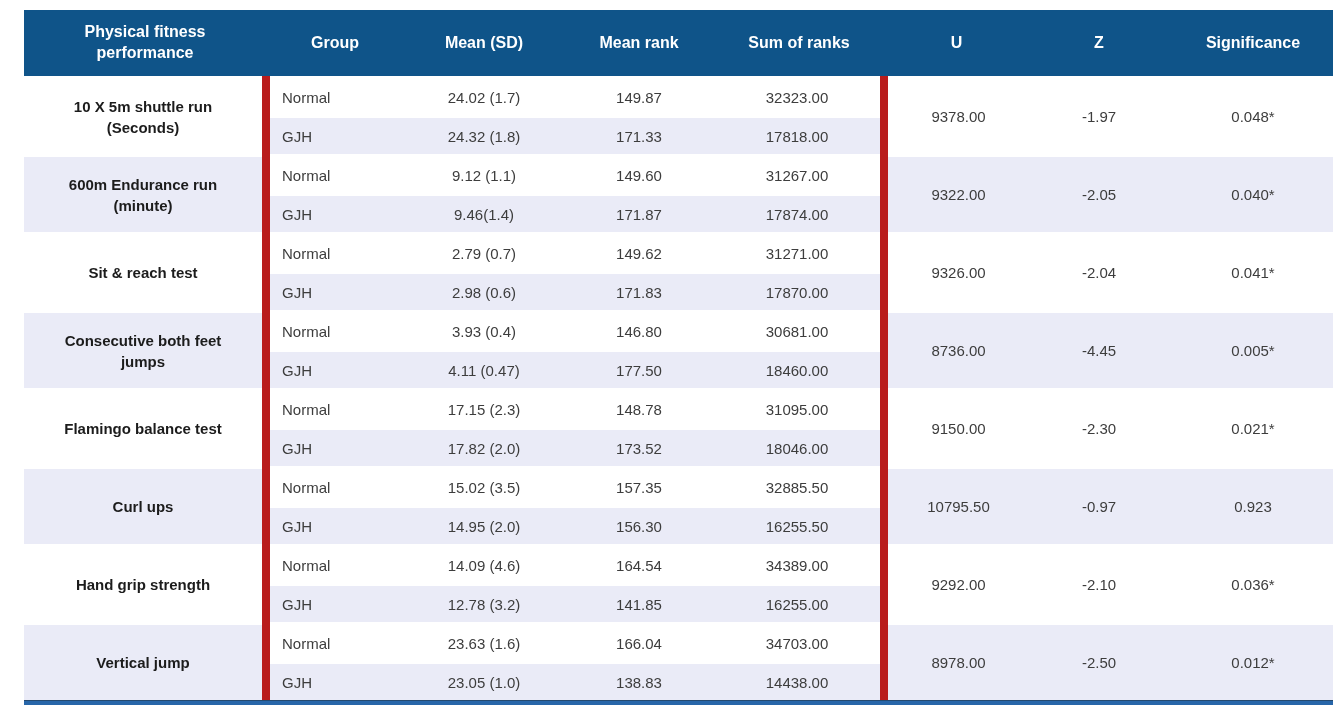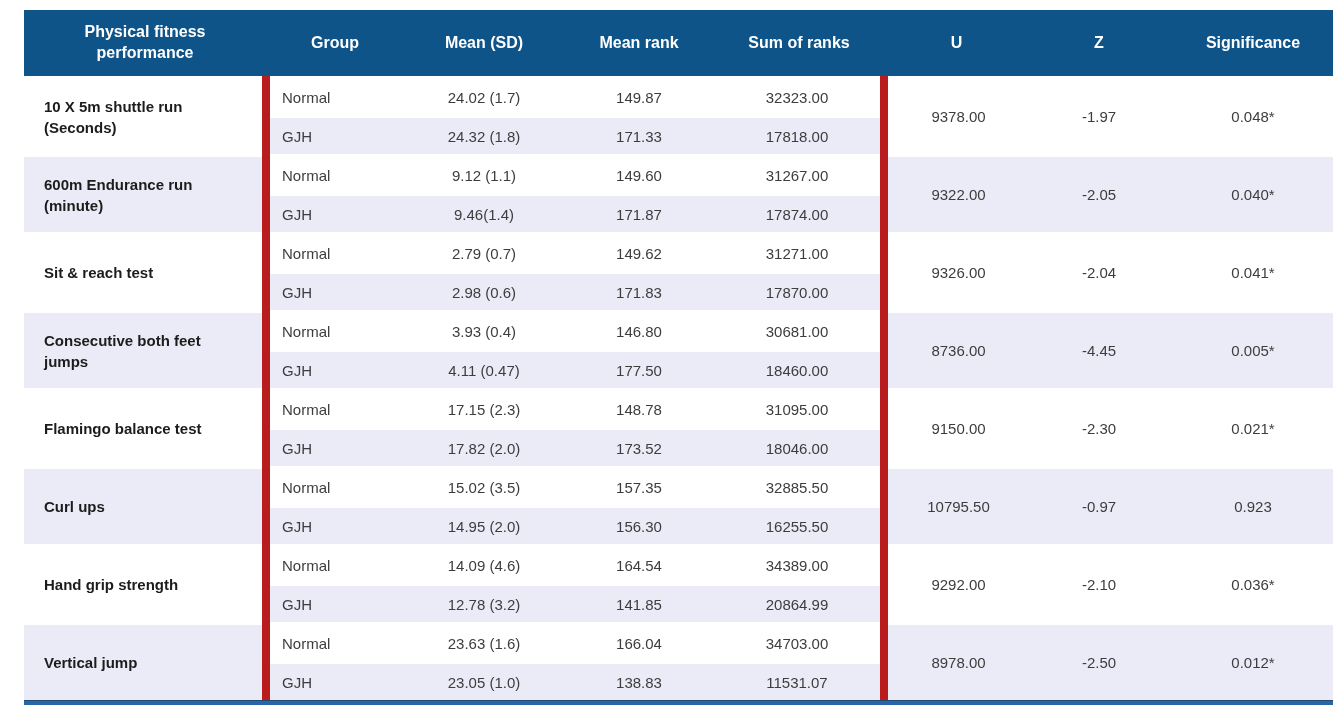--- a/index.html
+++ b/index.html
@@ -54,20 +54,21 @@
     background: #ffffff;
     border-top: 3px solid #ffffff;
     vertical-align: middle;
     padding: 0 6px;
   }
   td.band { background: var(--band-bg, #EAEBF7); }
   td.gap-left { border-left: 8px solid #b91c1c; }
   td.test {
     font-weight: bold;
     color: #1c1c1c;
+    text-align: center;
     line-height: 1.4;
     padding: 0 20px;
   }
   td.group { text-align: left; padding-left: 12px; }
   td.num { text-align: center; }
 
   .bottom-line {
     width: 1313px;
     height: 5px;
     background: linear-gradient(to bottom, #24496f 0px, #24496f 1px, #2766a9 1px, #2766a9 5px);
@@ -206,34 +207,34 @@
           <td class="mid num">164.54</td>
           <td class="mid num">34389.00</td>
           <td rowspan="2" class="stat num gap-left">9292.00</td>
           <td rowspan="2" class="stat num">-2.10</td>
           <td rowspan="2" class="stat num">0.036*</td>
         </tr>
         <tr>
           <td class="mid band group gap-left">GJH</td>
           <td class="mid band num">12.78 (3.2)</td>
           <td class="mid band num">141.85</td>
-          <td class="mid band num">20864.99</td>
+          <td class="mid band num">16255.00</td>
         </tr>
         <tr>
           <td rowspan="2" class="test band">Vertical jump</td>
           <td class="mid group gap-left">Normal</td>
           <td class="mid num">23.63 (1.6)</td>
           <td class="mid num">166.04</td>
           <td class="mid num">34703.00</td>
           <td rowspan="2" class="stat num band gap-left">8978.00</td>
           <td rowspan="2" class="stat num band">-2.50</td>
           <td rowspan="2" class="stat num band">0.012*</td>
         </tr>
         <tr>
           <td class="mid band group gap-left">GJH</td>
           <td class="mid band num">23.05 (1.0)</td>
           <td class="mid band num">138.83</td>
-          <td class="mid band num">11531.07</td>
+          <td class="mid band num">14438.00</td>
         </tr>
       </tbody>
   </table>
   <div class="bottom-line"></div>
 </div>
 
 </body></html>

